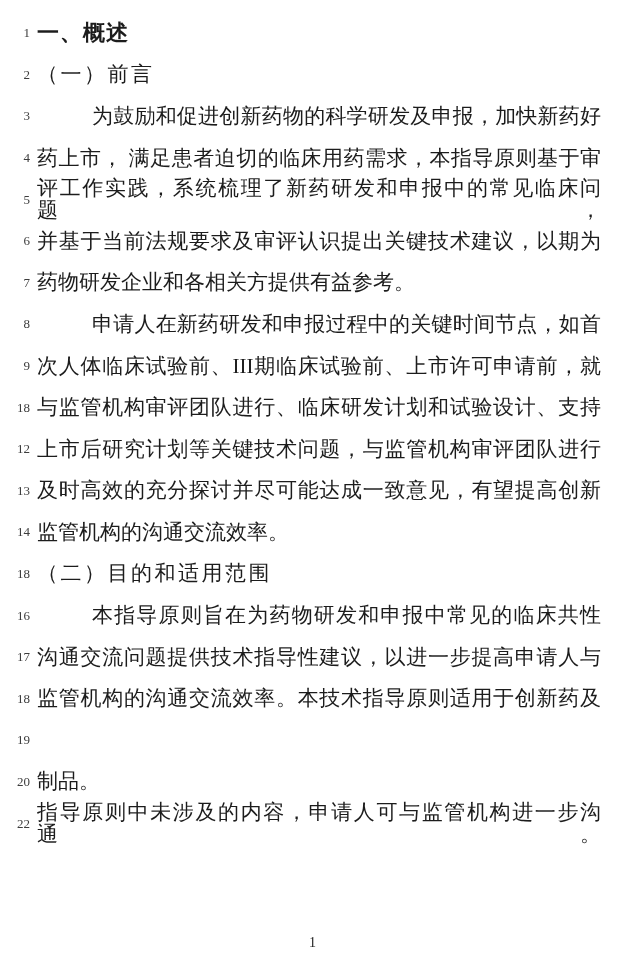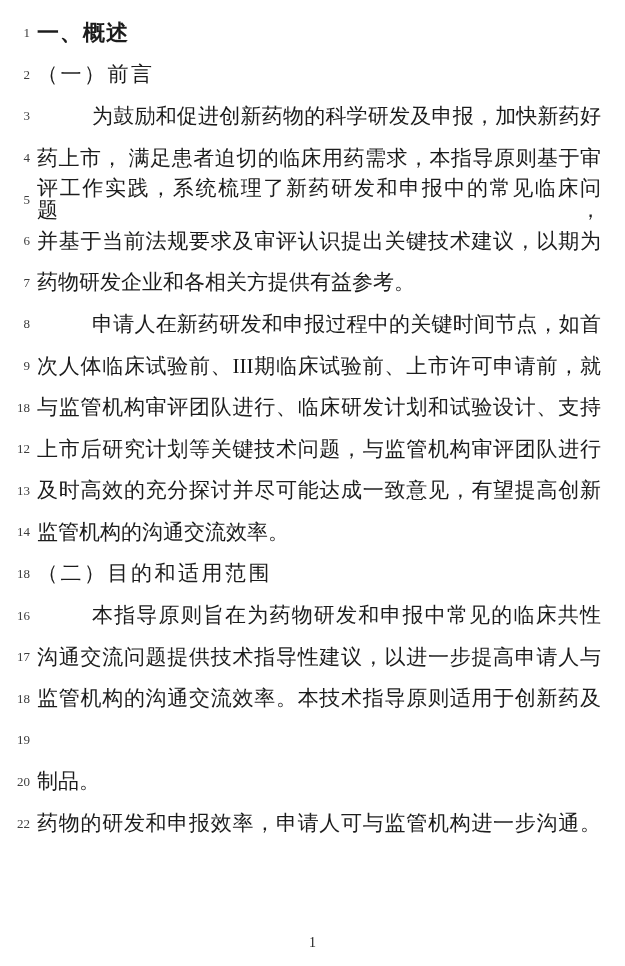--- a/index.html
+++ b/index.html
@@ -149,17 +149,17 @@
   </div>
       <div class="line body fill">
     <span class="num">19</span>
   </div>
       <div class="line body">
     <span class="num">20</span>
     <span class="text">制品。</span>
   </div>
       <div class="line body fill">
     <span class="num">22</span>
-    <span class="text">药物的研发和申报效率，申请人可与监管机构进一步沟通。</span>
+    <span class="text">指导原则中未涉及的内容，申请人可与监管机构进一步沟通。</span>
   </div>
     </div>
   <div class="pagenum">1</div>
 </div>
 
 </body></html>

